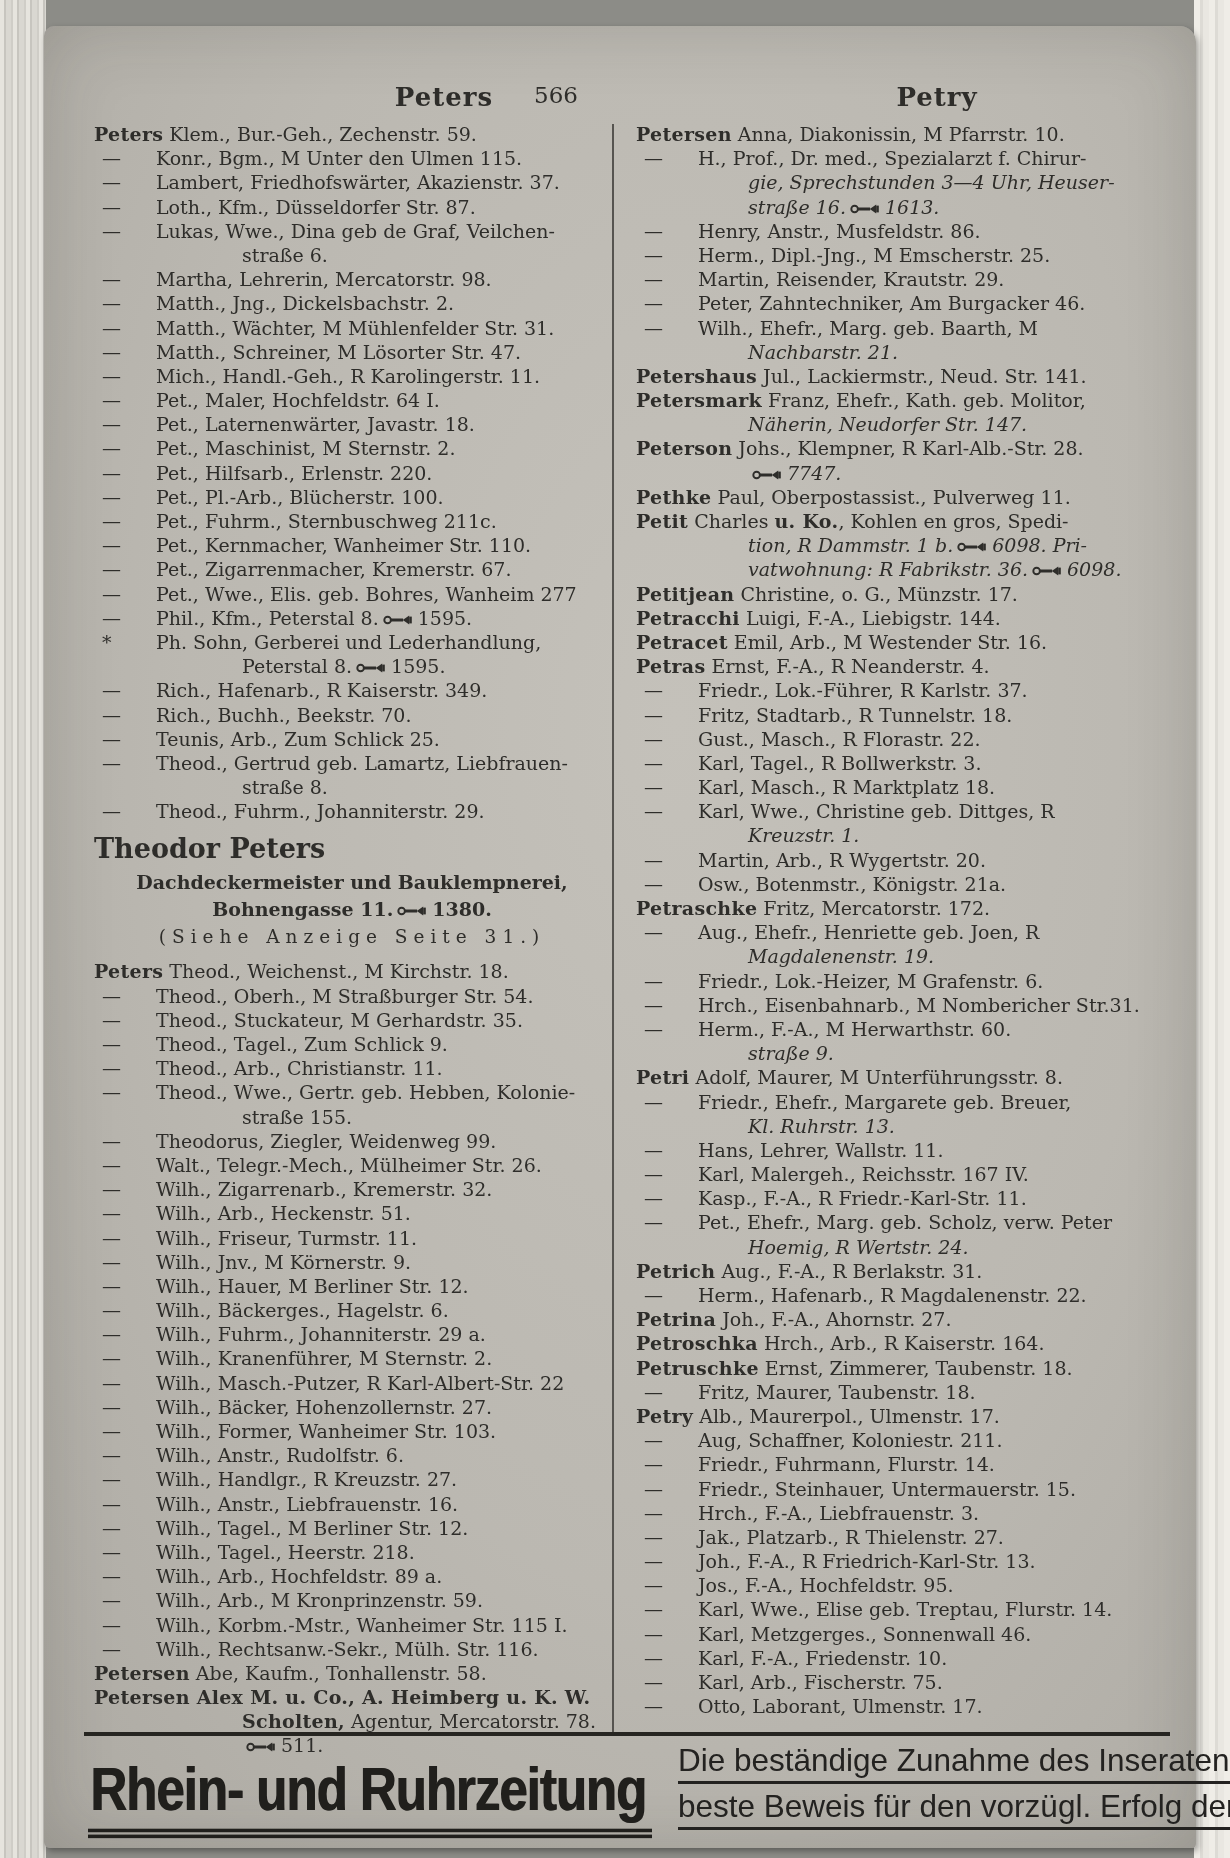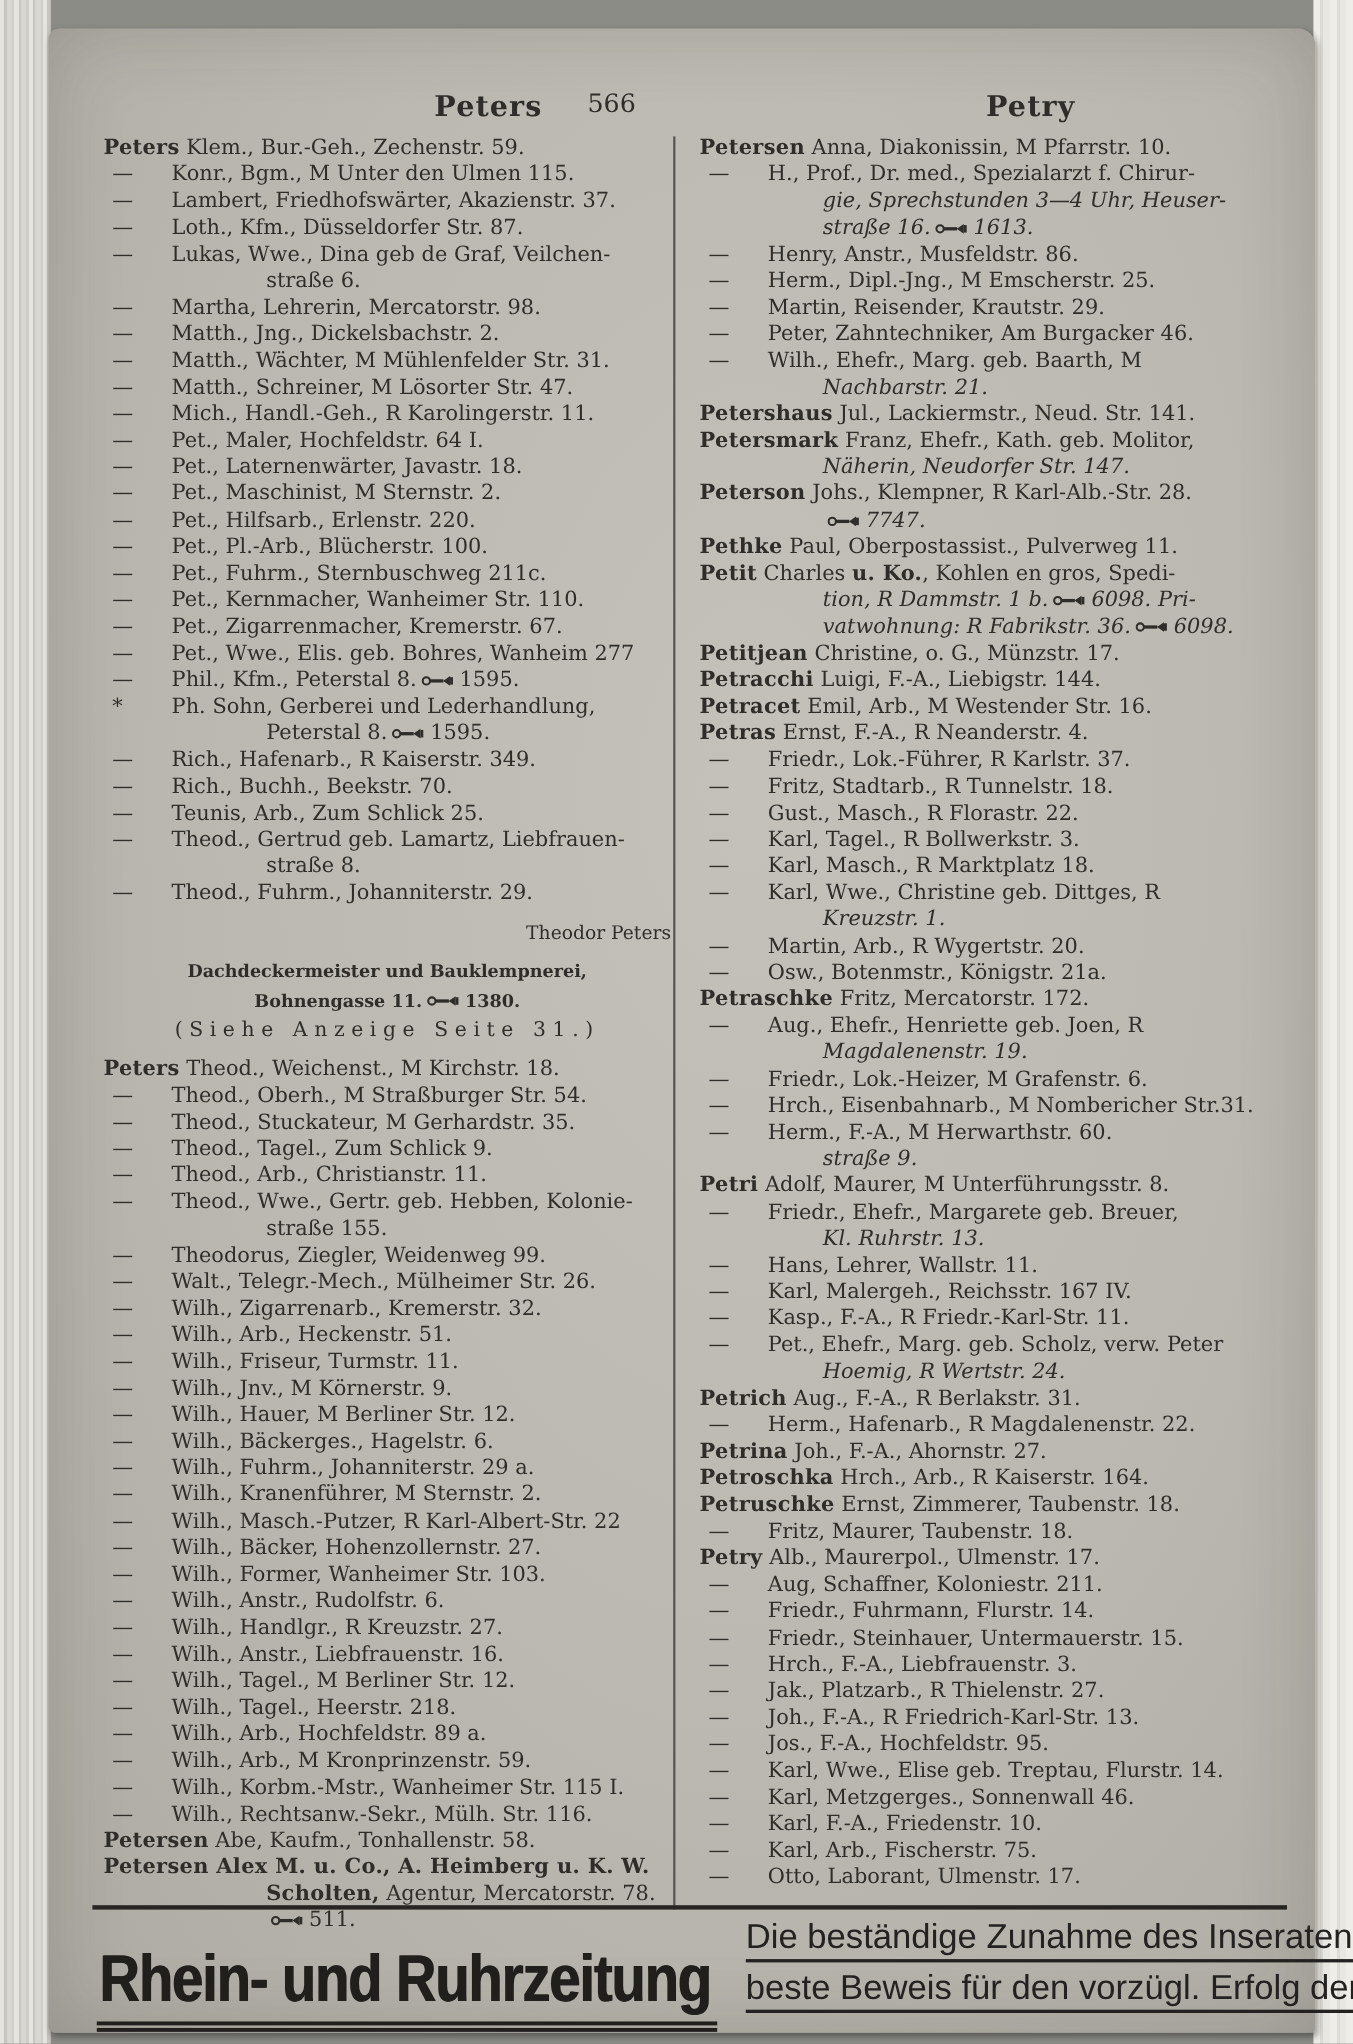--- a/index.html
+++ b/index.html
@@ -38,32 +38,32 @@
   .divider{width:2px;background:#565450;margin:2px 4px 0 2px;height:1612px;}
   .col-right{flex:1;padding-left:18px;}
 
   .entry{height:24.2px;overflow:visible;}
   .mark{display:inline-block;width:62px;padding-left:8px;box-sizing:border-box;}
   .ind{padding-left:148px;}
   .col-right .ind{padding-left:112px;font-style:italic;}
   .lead{font-weight:bold;letter-spacing:.3px;}
 
   
-  .ad-title{text-align:right;font-weight:normal;font-size:17px;height:38px;line-height:36px;margin-top:8px;}
-  .ad-line{text-align:center;font-weight:bold;font-size:16px;height:27px;line-height:27px;}
+  .ad-title{text-align:left;font-weight:bold;font-size:27px;height:38px;line-height:36px;margin-top:8px;}
+  .ad-line{text-align:center;font-weight:bold;font-size:19px;height:27px;line-height:27px;}
   .ad-note{text-align:center;font-size:18.5px;letter-spacing:6px;height:30px;line-height:28px;margin-bottom:6px;}
 
   .phone{display:inline-block;vertical-align:baseline;margin:0 4px;}
   .phone svg{display:inline-block;vertical-align:-1px;}
 
   
   .footer{
     position:absolute;left:40px;right:26px;top:1706px;
     border-top:4px solid #262521;padding-top:6px;
-    display:flex;align-items:flex-end;
+    display:flex;align-items:center;
     font-family:"Liberation Sans", sans-serif;
   }
   .brand{
     font-weight:bold;font-size:51px;letter-spacing:-1px;
     transform:scaleY(1.18);transform-origin:top left;
     color:#201f1c;border-bottom:8px double #201f1c;padding:2px 6px 4px 2px;
     margin-left:4px;white-space:nowrap;
     text-shadow:1px 0 0 #201f1c;
   }
   .slogan{margin-left:26px;flex:1;color:#232220;}

